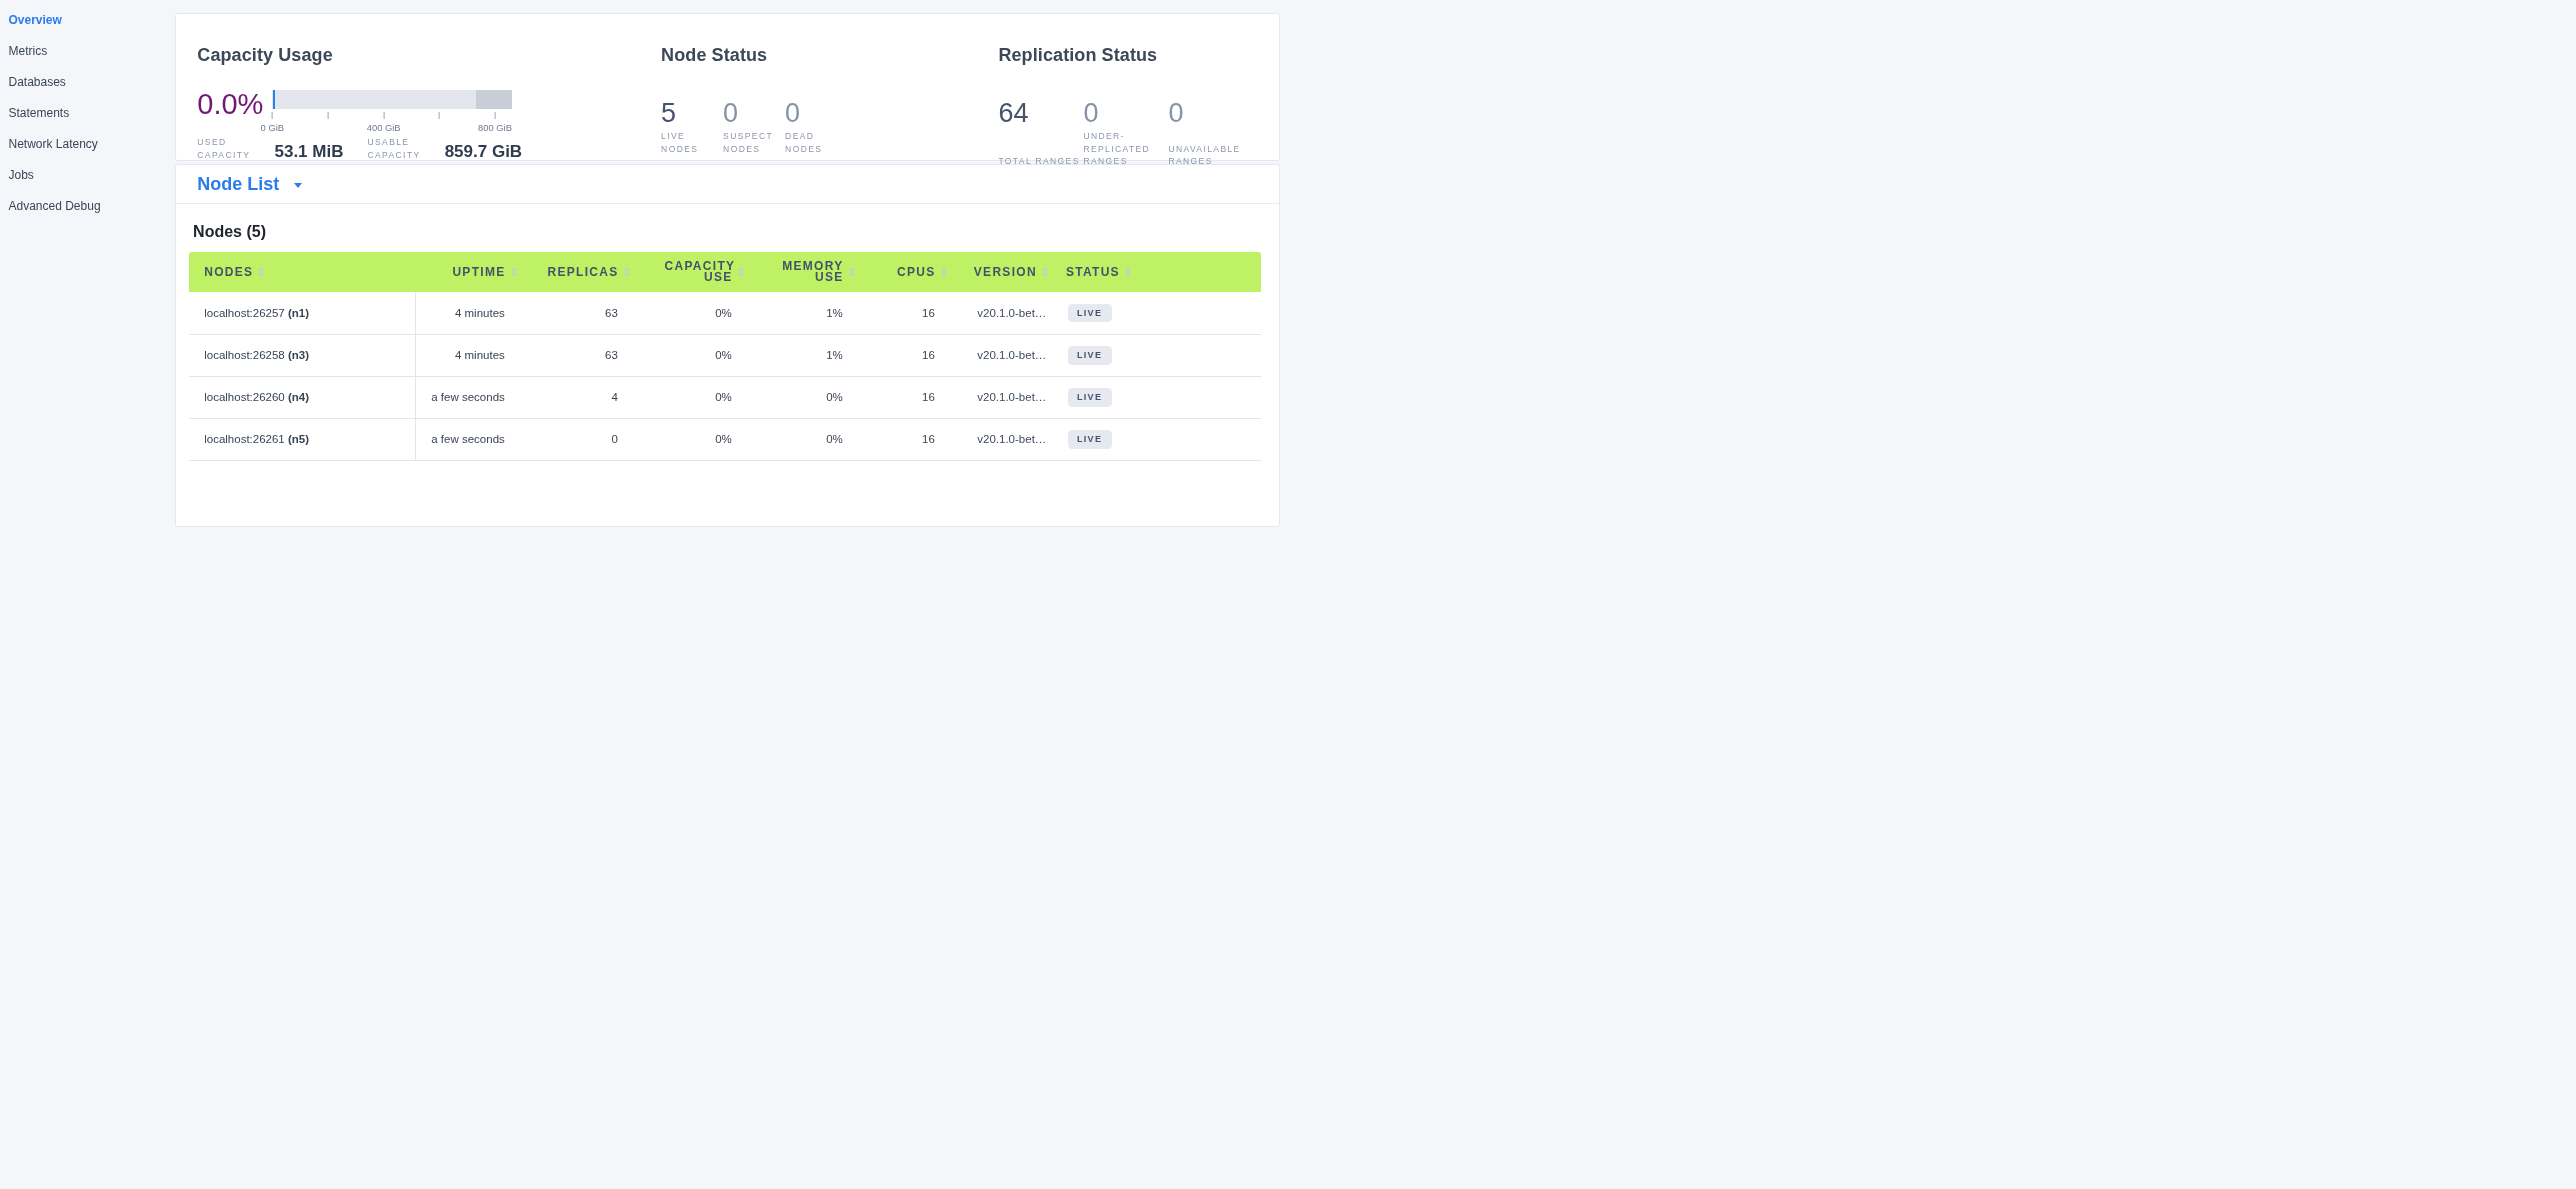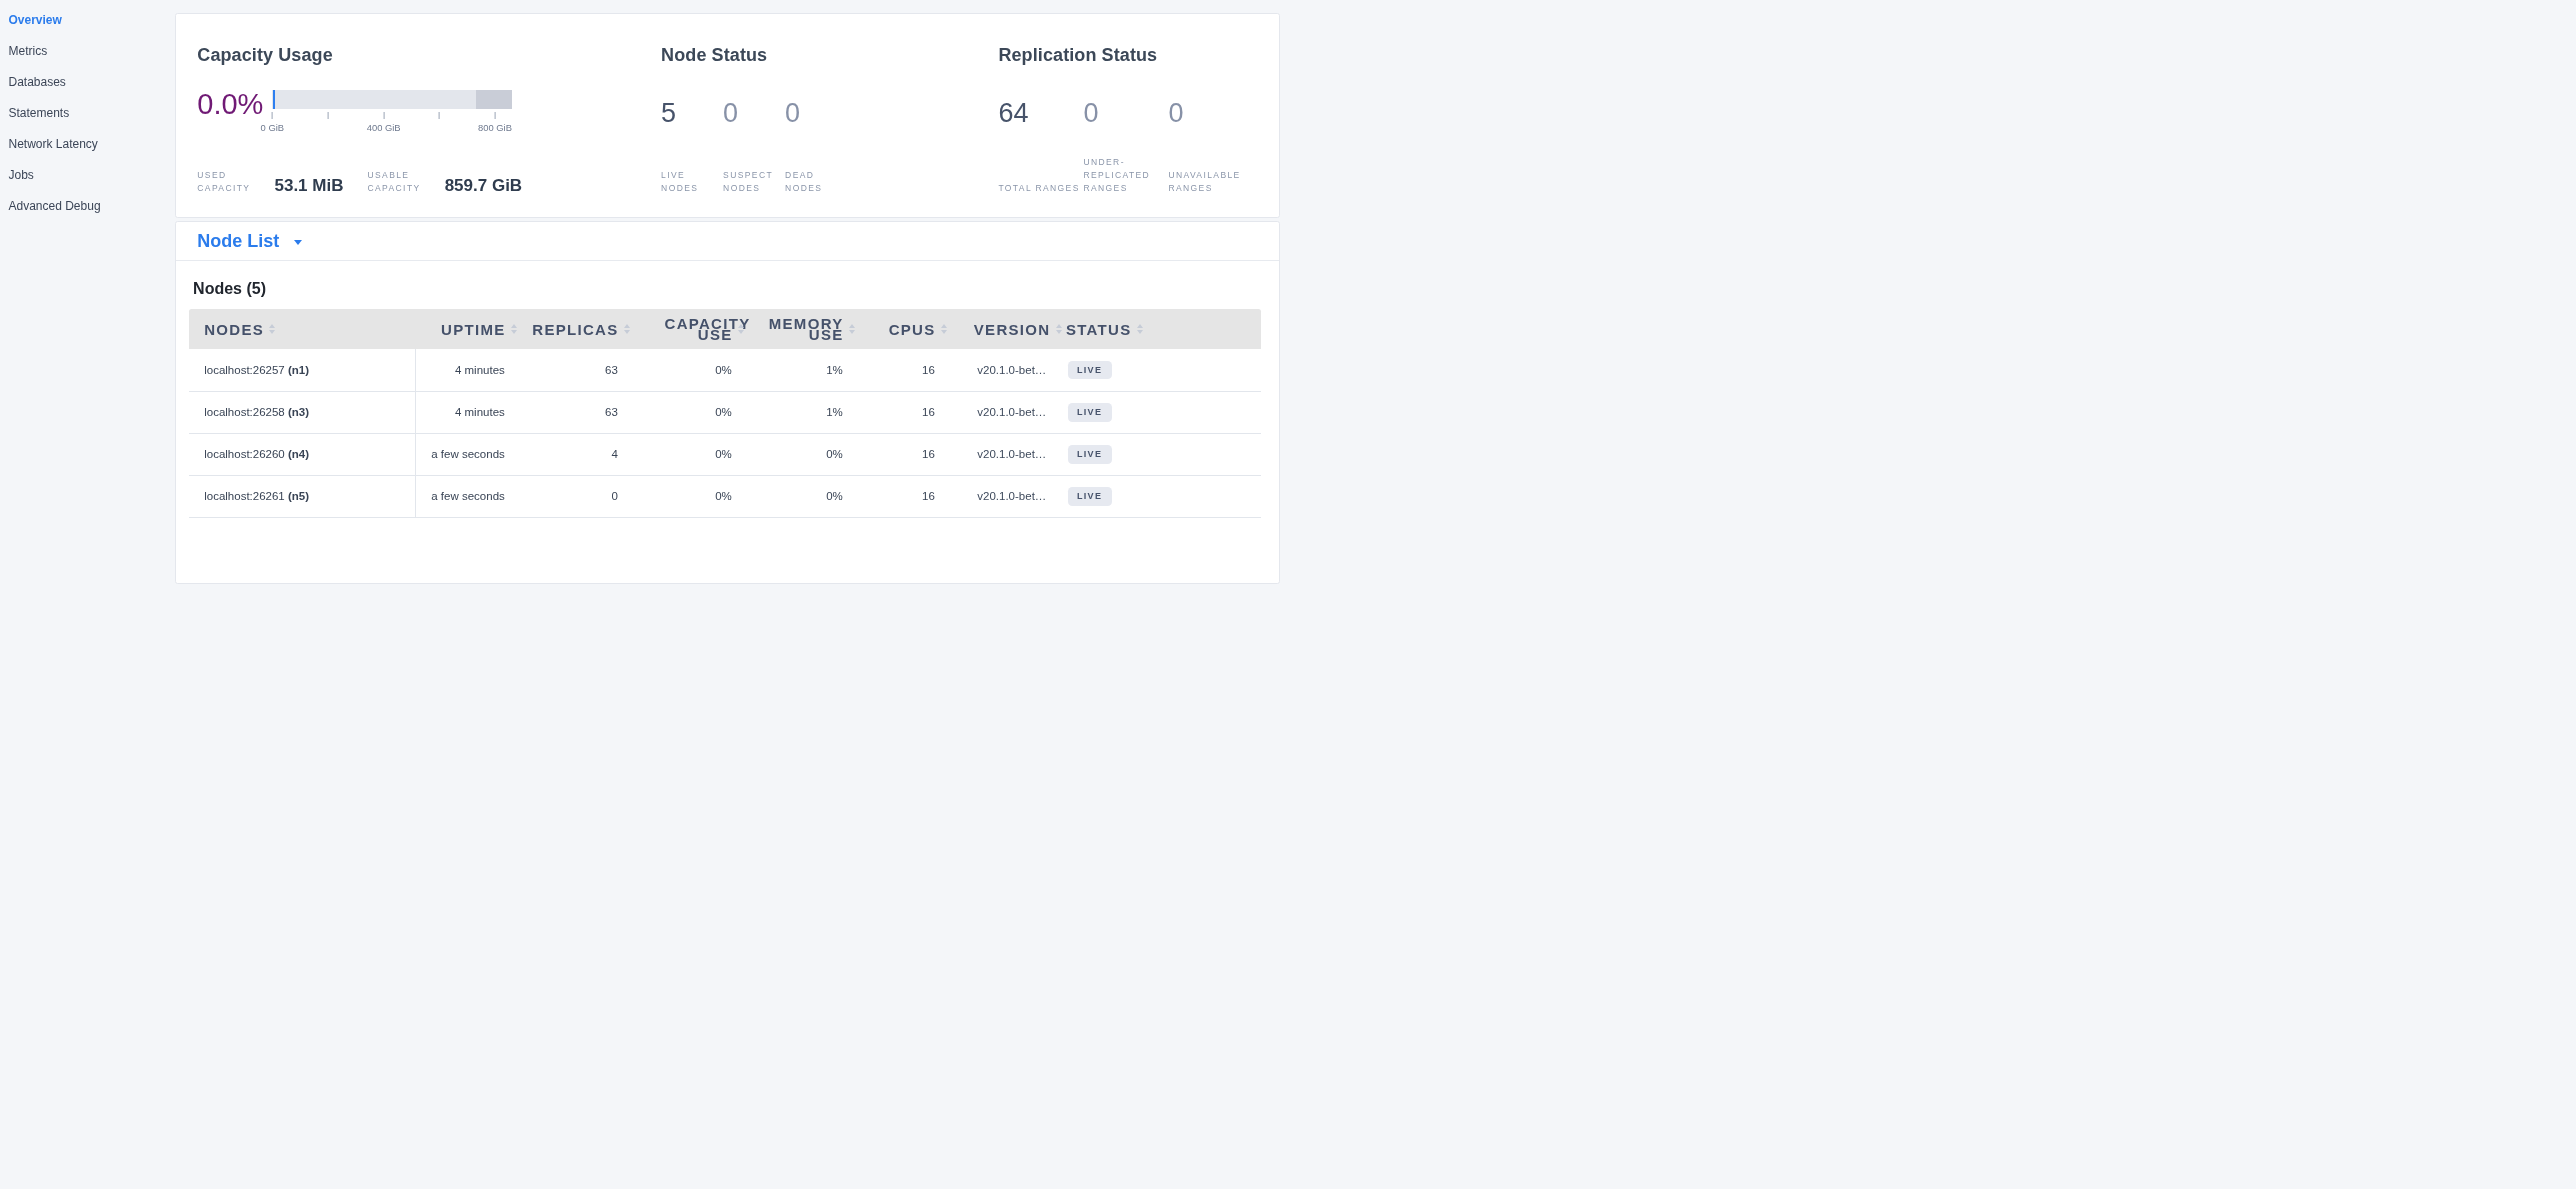--- a/index.html
+++ b/index.html
@@ -19,21 +19,21 @@
     font-size:12px; color:#3b4557; cursor:pointer;
   }
   .sidebar-item.active { color:var(--accent-blue,#2b7cec); font-weight:700; }
 
   
   .main { position:absolute; left:175px; top:0; width:1105px; }
   .card {
     background:#fff; border:0.9px solid var(--card-border,#e4e7ed);
     border-radius:2.6px;
   }
-  .card-summary { margin-top:12.8px; height:205px; display:flex; padding:29px 25.6px 22px 21.3px;justify-content:center; }
+  .card-summary { margin-top:12.8px; height:148px; display:flex; padding:29px 25.6px 22px 21.3px;justify-content:center; }
   .card-nodes   { margin-top:3.4px; height:363px; }
 
   
   .sec { display:flex; flex-direction:column; height:100%; }
   .sec-capacity   { width:495px; }
   .sec-nodestatus { width:360px; }
   .sec-replication{ flex:1; }
   .sec h3 { font-size:18px; line-height:24px; font-weight:600; color:#3c4858; letter-spacing:0.1px; }
 
   .gauge-row { display:flex; margin-top:20.5px; }
@@ -75,21 +75,21 @@
   .caret-down {
     width:0; height:0; margin-left:14.5px; margin-top:1.7px;
     border-left:4.3px solid transparent; border-right:4.3px solid transparent;
     border-top:5.1px solid var(--accent-blue,#2b7cec);
   }
   .nodes-section { padding:0 18px 0 12.8px; }
   .nodes-title { font-size:16px; font-weight:600; color:#21262e; margin:19px 0 11px 4.3px; }
 
   table { width:100%; border-collapse:collapse; table-layout:fixed; }
   thead th {
-    background:#e5e5e5; height:40px; font-size:15px; font-weight:700;
+    background:#bef264; height:40px; font-size:12px; font-weight:700;
     letter-spacing:1.3px; color:#45516a; text-transform:uppercase; vertical-align:middle;
   }
   thead th:first-child { border-radius:2.6px 0 0 0; }
   thead th:last-child  { border-radius:0 2.6px 0 0; }
   .th-inner { display:flex; align-items:center; line-height:11px; }
   .th-right .th-inner { justify-content:flex-end; text-align:right; }
   .sort-icon { display:inline-flex; flex-direction:column; margin-left:5.1px; flex:none; }
   .sort-icon i { display:block; width:0; height:0; border-left:3.4px solid transparent; border-right:3.4px solid transparent; }
   .sort-up   { border-bottom:4.3px solid #c6ccd7; margin-bottom:1.7px; }
   .sort-down { border-top:4.3px solid #c6ccd7; }

